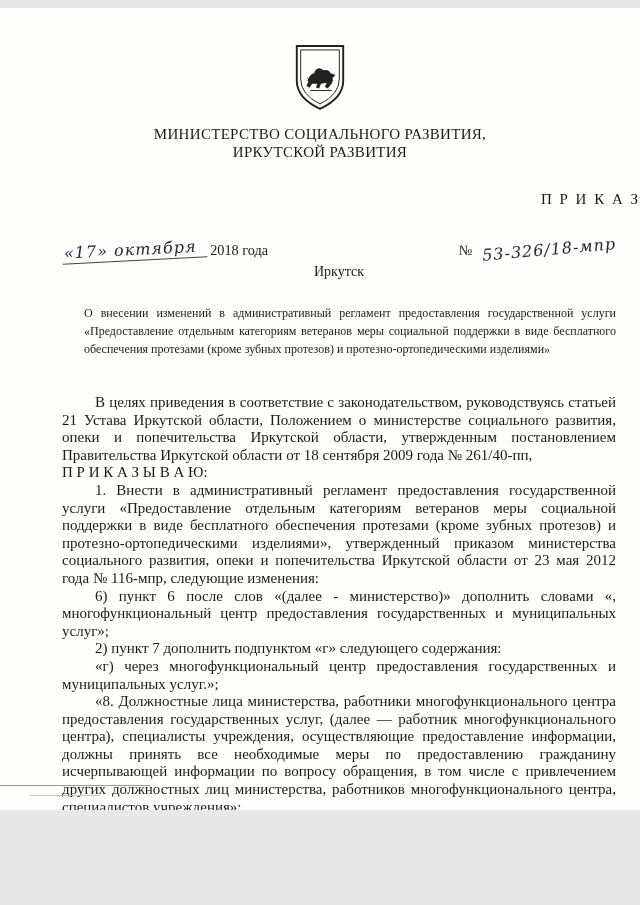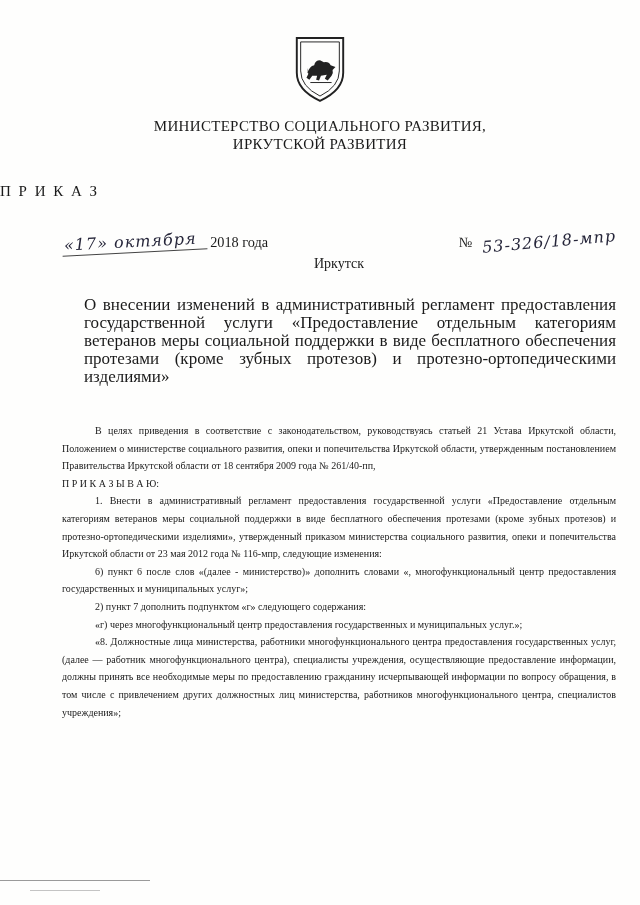--- a/index.html
+++ b/index.html
@@ -1,39 +1,39 @@
 <!DOCTYPE html>
 <html><head>
 <meta charset="utf-8">
 <style>
   html,body{margin:0;padding:0;background:#e8e8e8;}
   .page{
-    width:640px;height:905px;margin:0 auto;position:relative;
+    width:640px;height:802px;margin:8px auto;position:relative;
     background:#fefefdff;color:#1a1a1a;
     font-family:"Liberation Serif", serif;
     box-sizing:border-box;overflow:hidden;
   }
   .emblem{width:58px;margin:34px auto 6px auto;display:block;text-align:center;}
   .ministry{text-align:center;font-size:15px;line-height:17.5px;margin-top:10px;letter-spacing:.3px;}
-  .doc-type{text-align:left;font-size:15px;margin-top:30px;letter-spacing:2px;}
+  .doc-type{text-align:right;font-size:15px;margin-top:30px;letter-spacing:2px;}
   .content{padding:0 24px 0 62px;}
   .date-row{display:flex;justify-content:space-between;align-items:baseline;margin-top:32px;font-size:14.3px;}
   .handwritten{
     font-family:"DejaVu Serif", serif;font-style:italic;font-size:16px;
     color:#26263a;display:inline-block;transform:rotate(-3deg);letter-spacing:1px;
   }
   .underlined{border-bottom:1px solid #444;padding:0 10px 1px 2px;}
   .date-right .handwritten{transform:rotate(-5deg);margin-left:6px;}
   .place{text-align:center;font-size:14px;margin-top:3px;}
   .title{
-    margin:24px 0 0 22px;font-size:17px;line-height:18px;
+    margin:24px 0 0 22px;font-size:12px;line-height:18px;
     text-align:justify;
   }
   .body{margin-top:36px;}
-  .body p{margin:0;font-size:10px;line-height:17.6px;text-align:justify;}
+  .body p{margin:0;font-size:15px;line-height:17.6px;text-align:justify;}
   .body p.indent{text-indent:33px;}
   .body p.no-indent{text-indent:0;}
   .scan-line{
     position:absolute;left:0;bottom:24px;width:150px;height:1px;background:#9a9a9a;
   }
   .scan-line2{
     position:absolute;left:30px;bottom:14px;width:70px;height:1px;background:#c4c4c4;
   }
 </style>
 </head>

